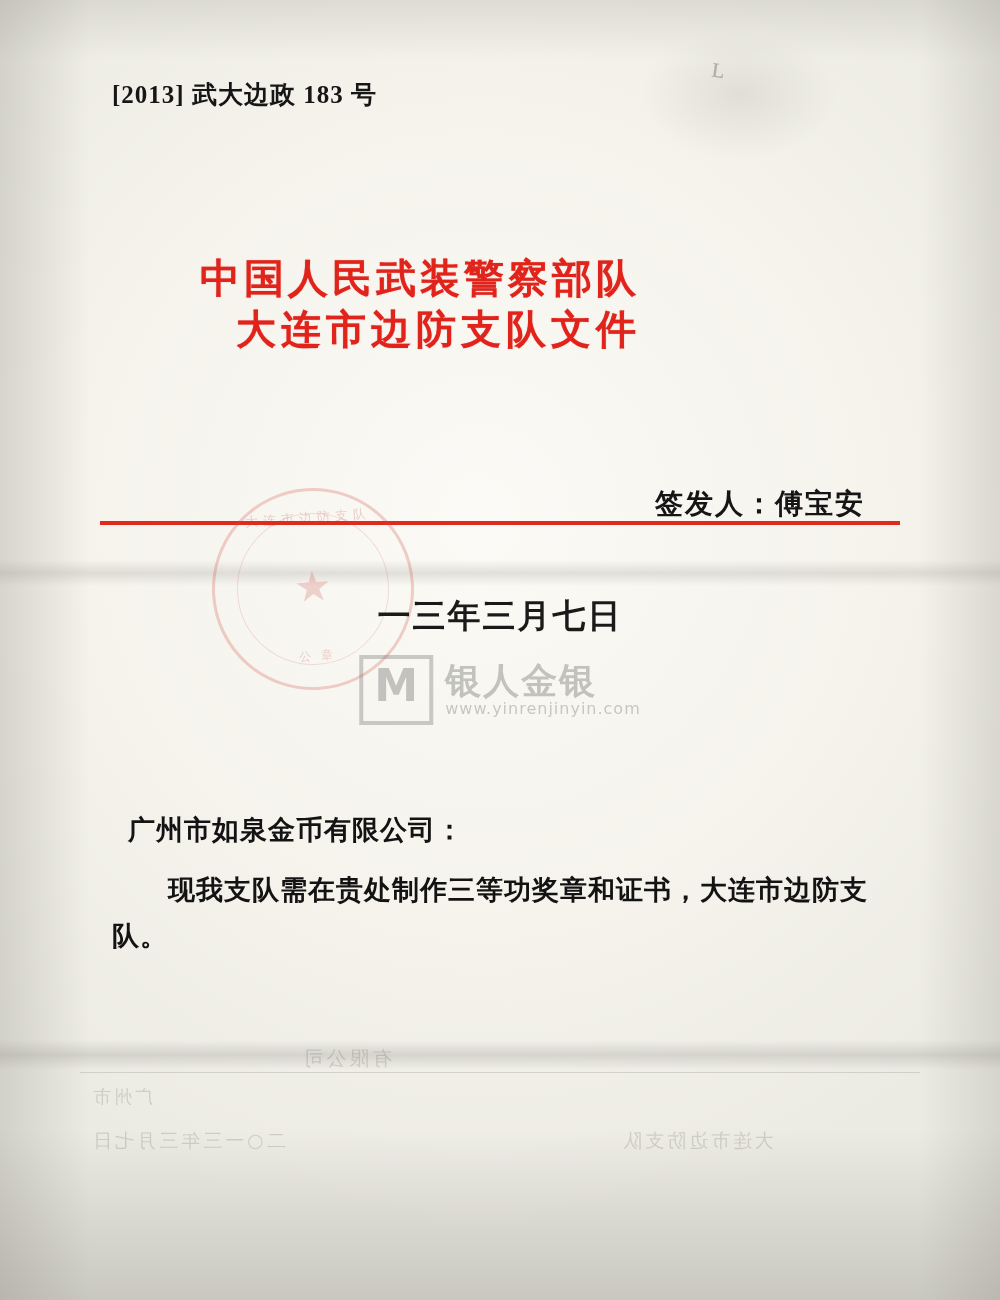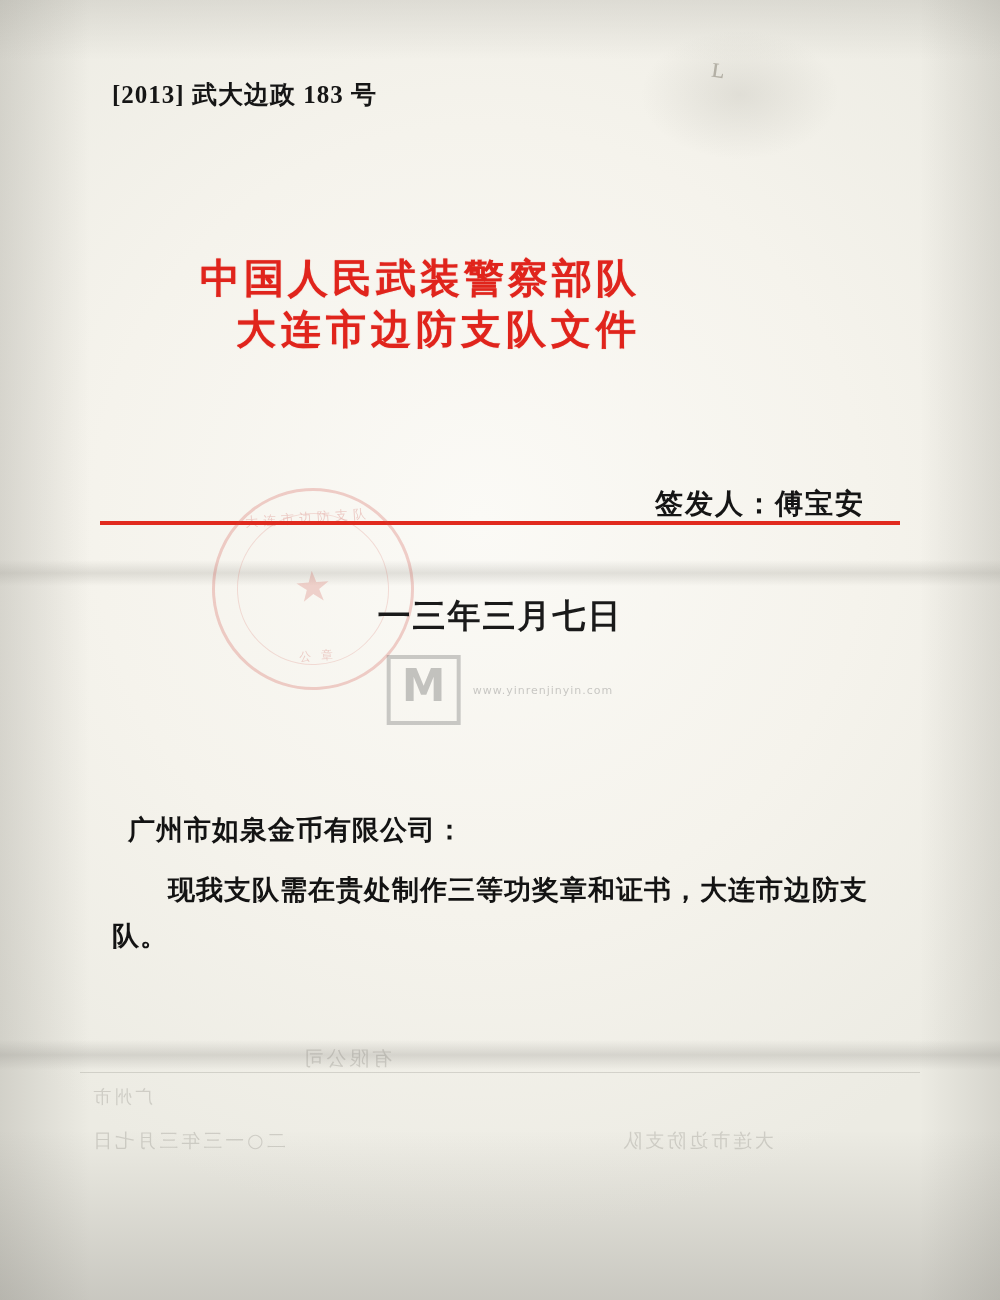--- a/index.html
+++ b/index.html
@@ -255,21 +255,21 @@
   }
   .watermark .wm-main {
     font-size: 36px;
     font-weight: bold;
     color: #5d5d5d;
     letter-spacing: 2px;
     line-height: 1.05;
     font-family: "DejaVu Sans", sans-serif;
   }
   .watermark .wm-sub {
-    font-size: 11px;
+    font-size: 16px;
     color: #6a6a6a;
     letter-spacing: 1px;
     font-family: "DejaVu Sans", sans-serif;
   }
 
   
   .showthrough {
     position: absolute;
     opacity: .20;
     color: #5a5750;
@@ -323,20 +323,21 @@
     <div class="seal-text-bottom">公 章</div>
   </div>
 
   <div class="doc-title">
     <span class="t-line">一三年三月七日</span>
   </div>
 
   <div class="watermark">
     <div class="wm-logo">M</div>
     <div class="wm-text">
+      <div class="wm-main">银人金银</div>
       <div class="wm-sub">www.yinrenjinyin.com</div>
     </div>
   </div>
 
   <div class="addressee">广州市如泉金币有限公司：</div>
   <div class="body-para">现我支队需在贵处制作三等功奖章和证书，大连市边防支队。</div>
 
   <div class="st-line"></div>
   <div class="showthrough st1">有限公司</div>
   <div class="showthrough st2">广州市</div>

